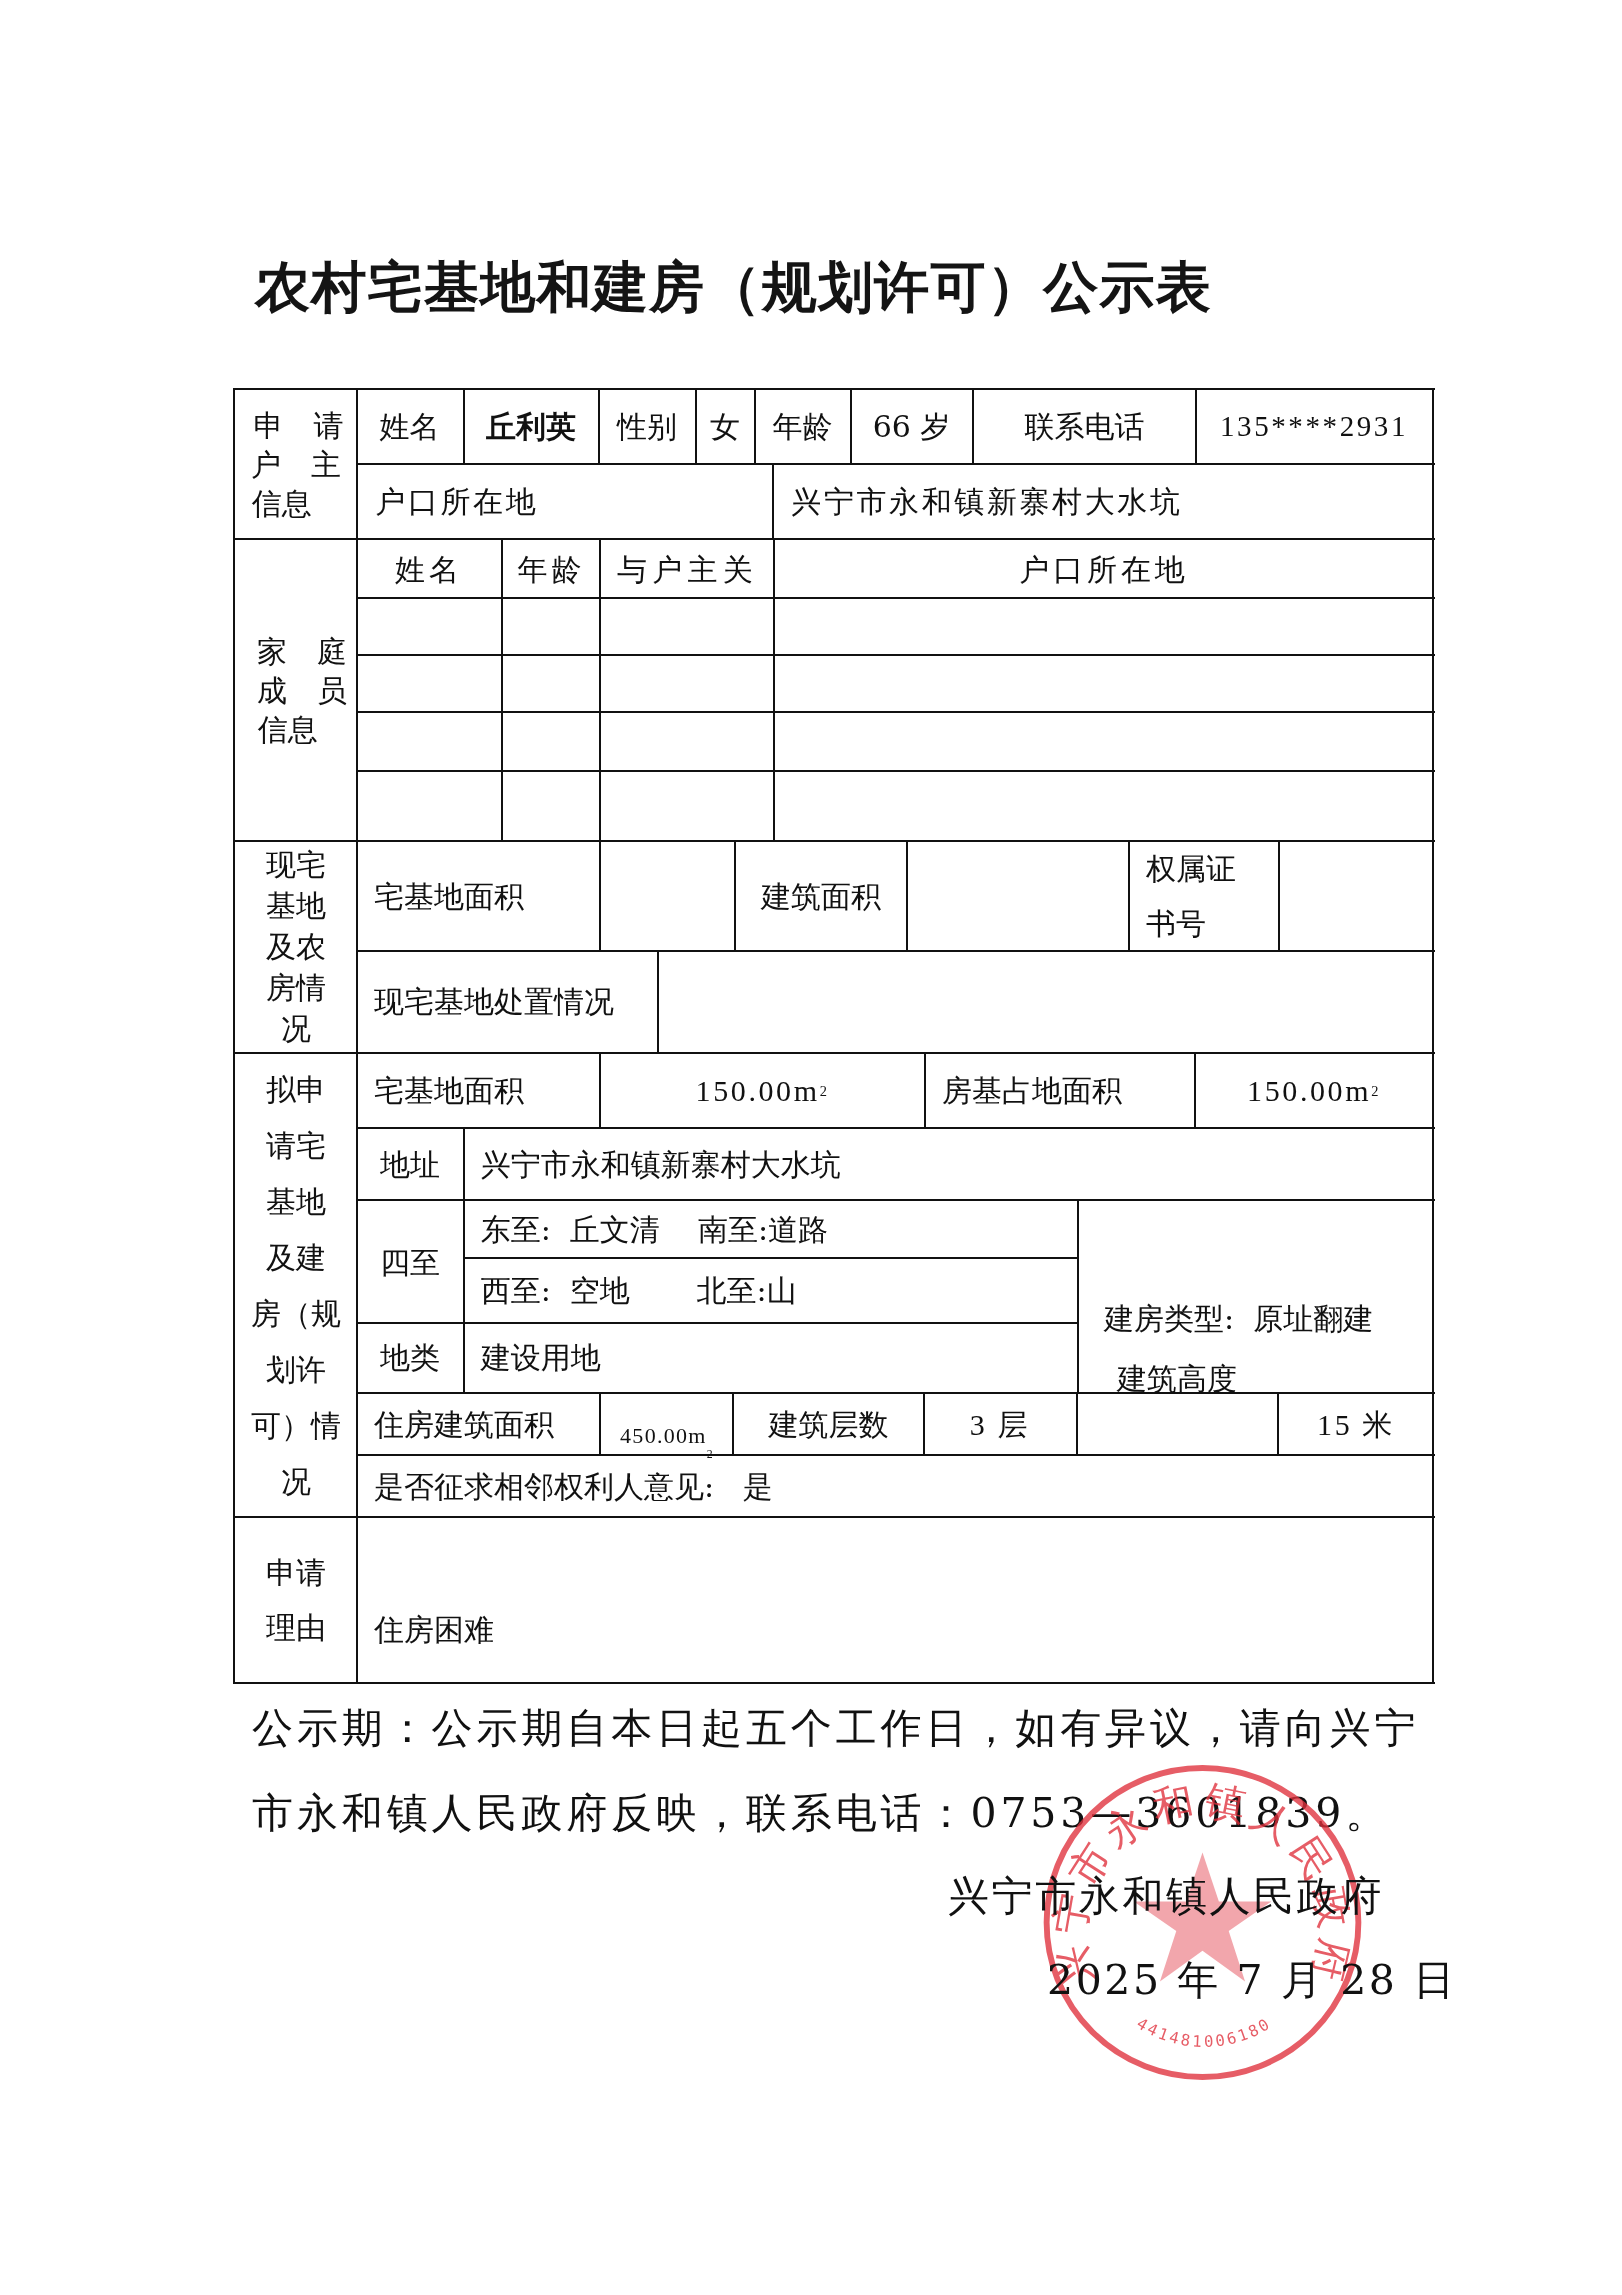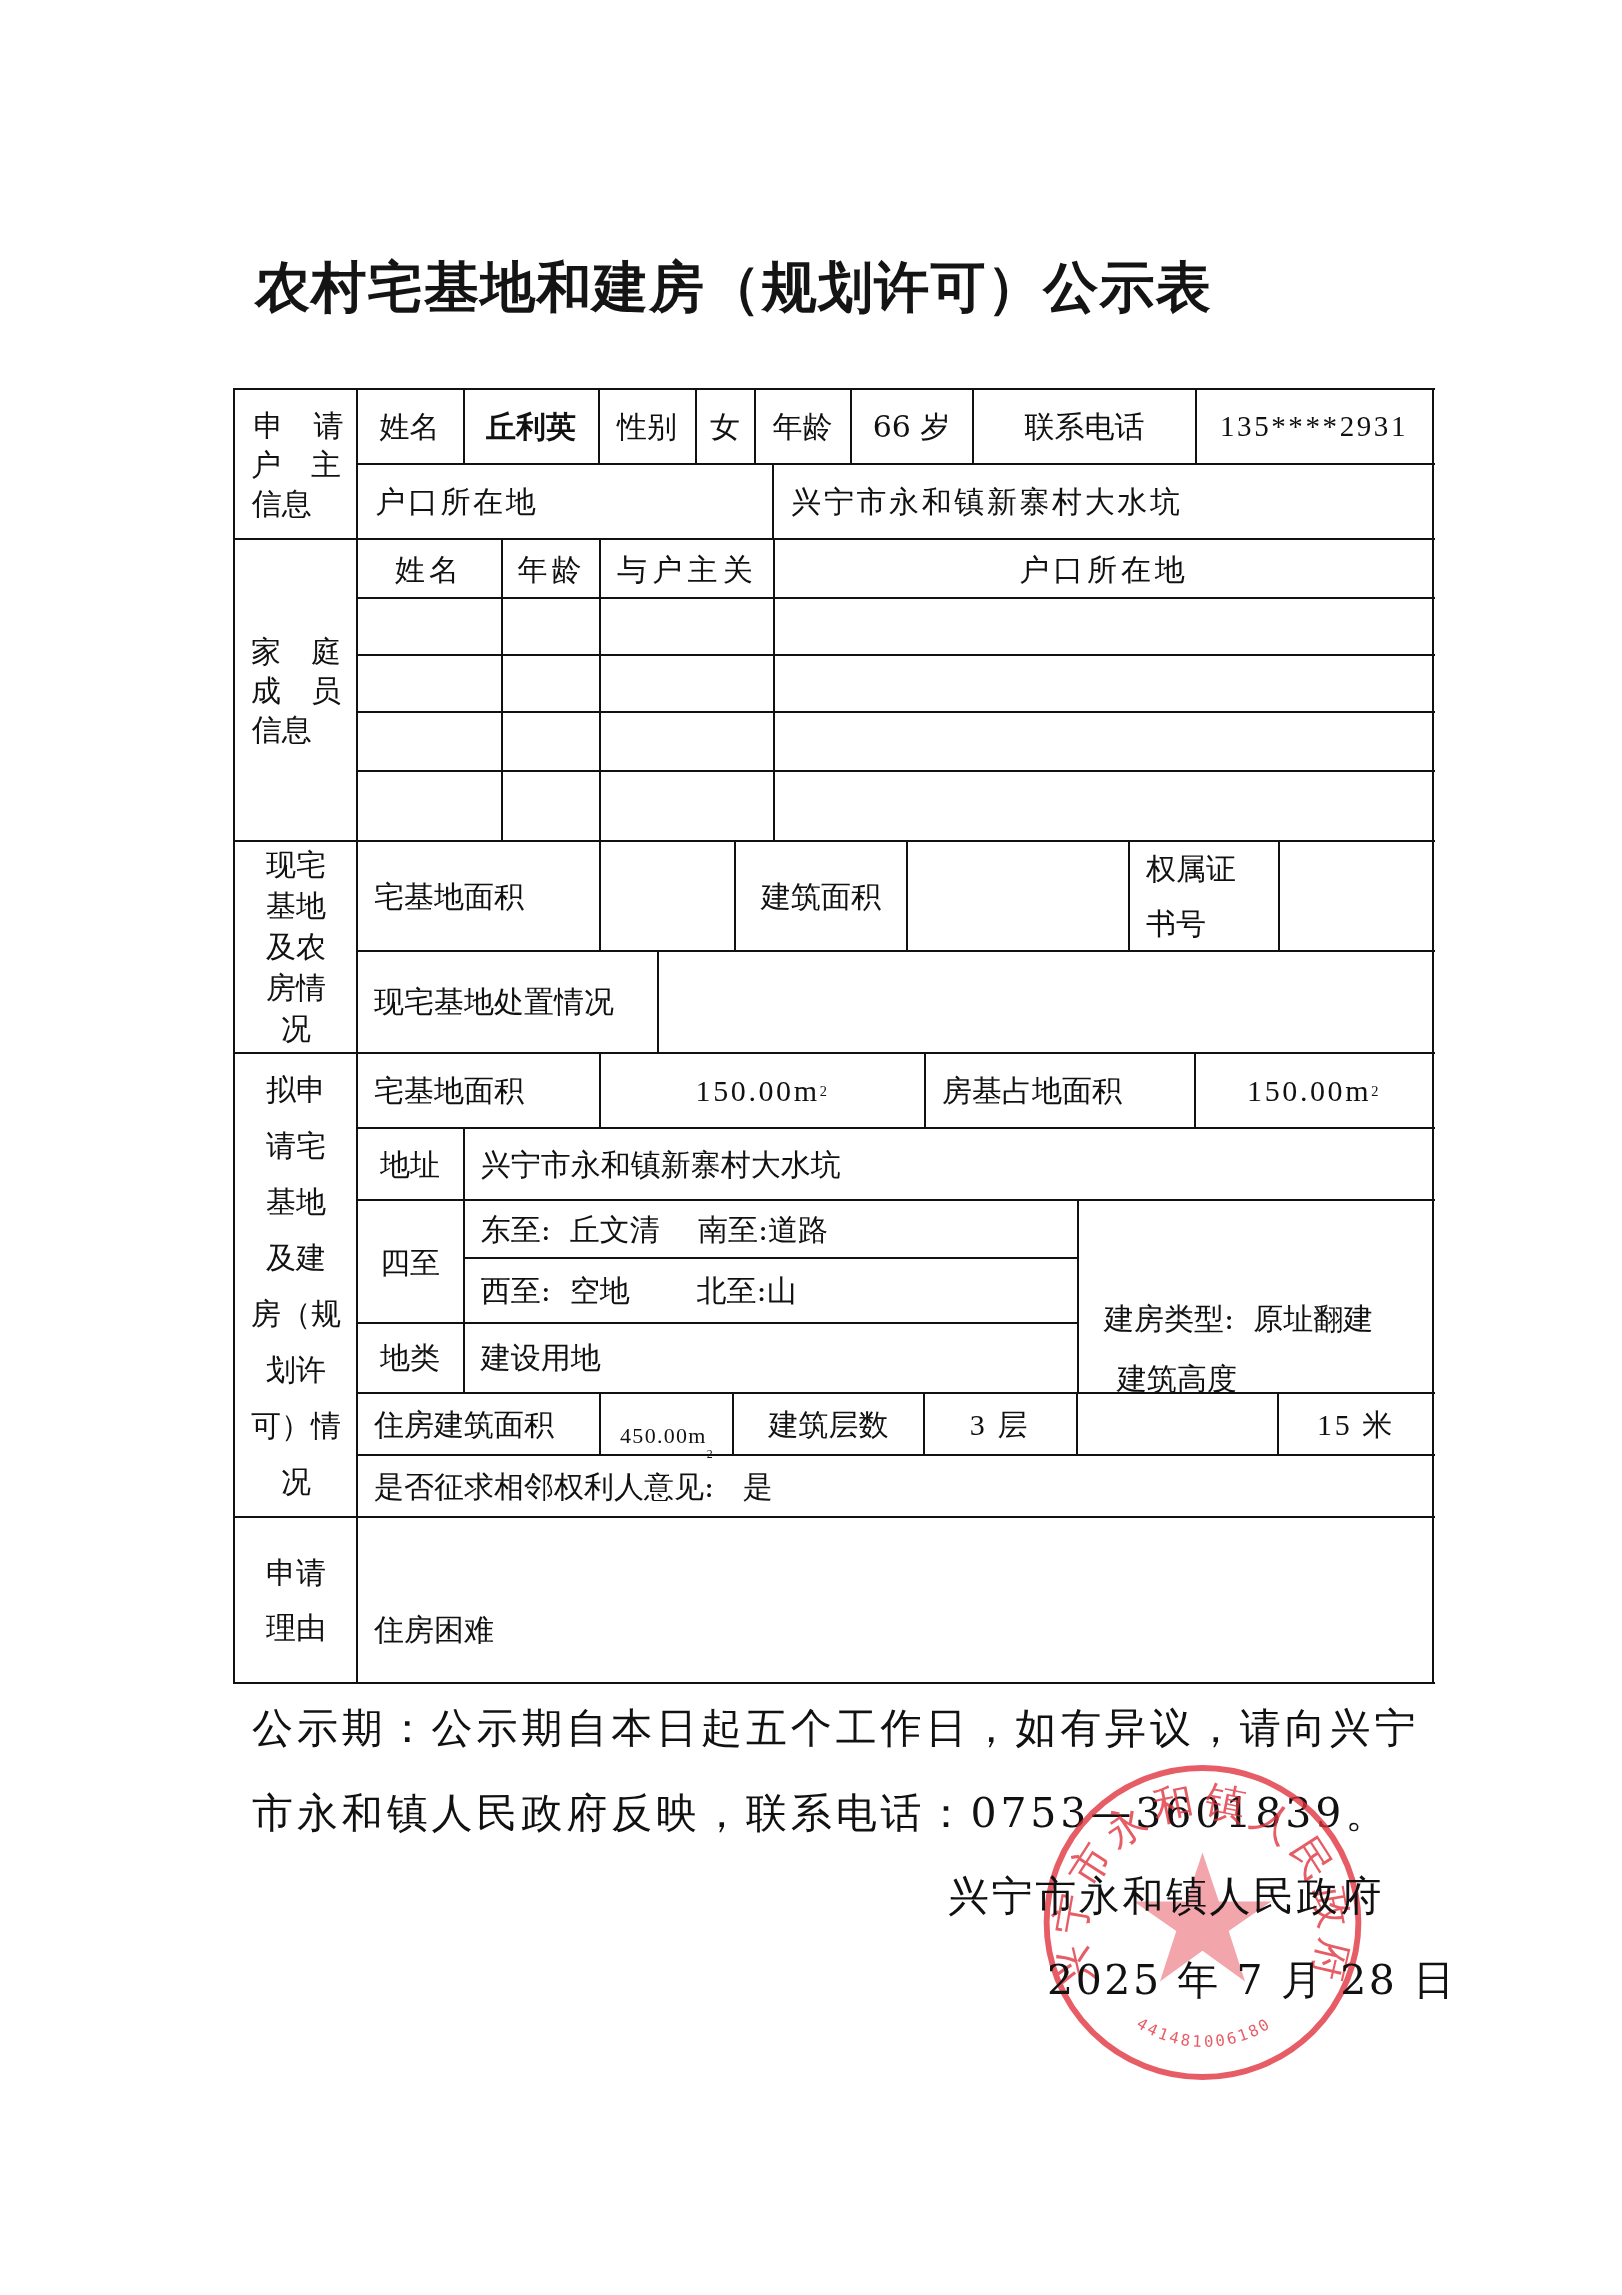--- a/index.html
+++ b/index.html
@@ -98,21 +98,21 @@
 <div class="cell c" style="left:599px; top:390px; width:96px; height:73px;">性别</div>
 <div class="cell c" style="left:696px; top:390px; width:58px; height:73px;">女</div>
 <div class="cell c" style="left:755px; top:390px; width:95px; height:73px;">年龄</div>
 <div class="cell c" style="left:851px; top:390px; width:121px; height:73px;">66 岁</div>
 <div class="cell c" style="left:974px; top:390px; width:221px; height:73px;">联系电话</div>
 <div class="cell c num" style="left:1196px; top:390px; width:236px; height:73px; font-size:29px;">135****2931</div>
 
 <div class="cell l" style="left:357px; top:465px; width:415px; height:73px; letter-spacing:2.6px;">户口所在地</div>
 <div class="cell l" style="left:773px; top:465px; width:659px; height:73px; letter-spacing:2.6px;">兴宁市永和镇新寨村大水坑</div>
 
-<div class="vlabel" style="left:236px; top:541px; width:120px; height:299px;">
+<div class="vlabel" style="left:236px; top:541px; width:120px; height:299px;padding-left:6px;">
   <span>家　庭</span>
   <span>成　员</span>
   <span style="align-self:flex-start; padding-left:15.7px;">信息</span>
 </div>
 
 <div class="cell c" style="left:357px; top:541px; width:144px; height:56px; letter-spacing:3.9px;">姓名</div>
 <div class="cell c" style="left:503px; top:541px; width:97px; height:56px; letter-spacing:3.9px;">年龄</div>
 <div class="cell c" style="left:601px; top:541px; width:173px; height:56px; letter-spacing:5.2px;">与户主关</div>
 <div class="cell c" style="left:775px; top:541px; width:658px; height:56px; letter-spacing:3.9px;">户口所在地</div>
 

